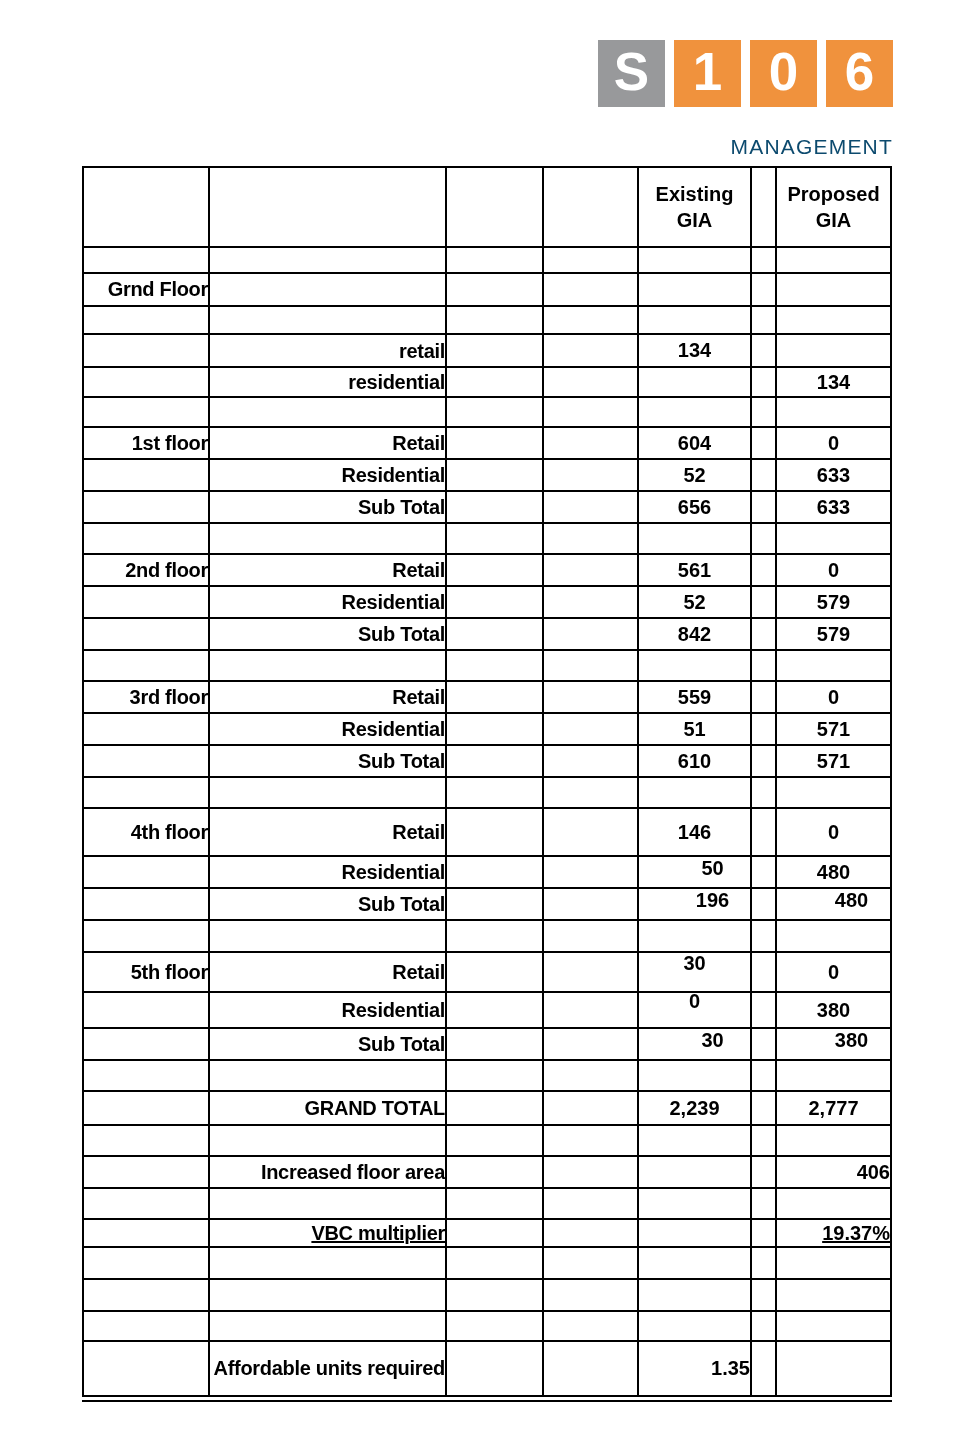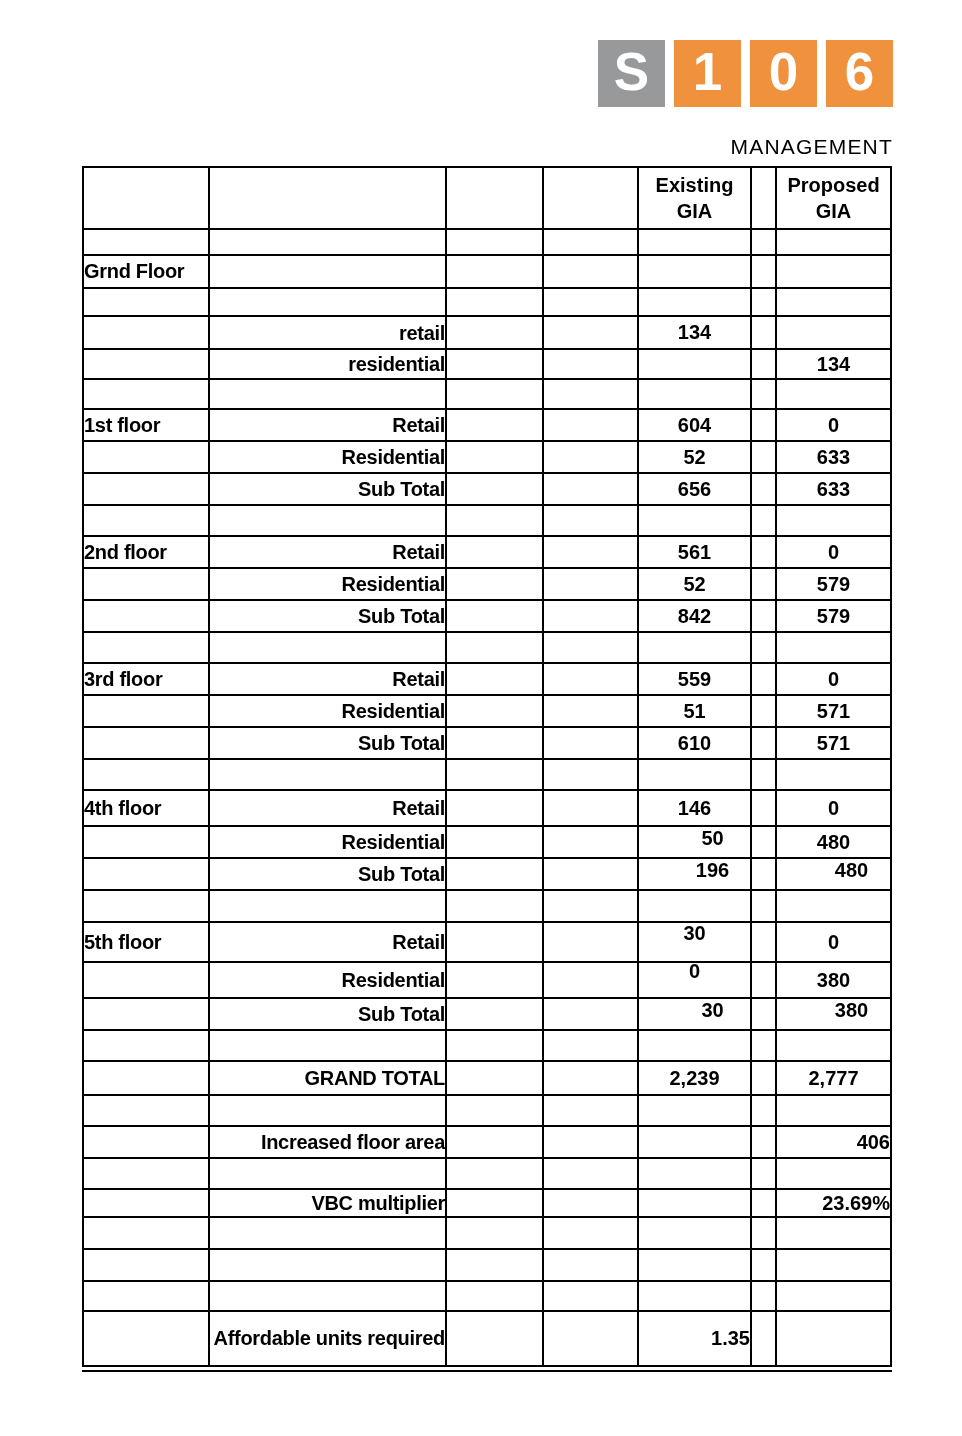--- a/index.html
+++ b/index.html
@@ -51,43 +51,43 @@
   }
   table.gia td {
     border: 2px solid #000000;
     padding: 0;
     font-size: 20px;
     font-weight: 700;
     color: #000000;
     vertical-align: middle;
     overflow: hidden;
   }
-  td.floor   { text-align: left; padding-left: 9px;  letter-spacing: -0.3px; }
+  td.floor   { text-align: right; padding-left: 9px;  letter-spacing: -0.3px; }
   td.cat     { text-align: right; padding-left: 10px; letter-spacing: -0.3px; line-height: 26px; }
   td.num     { text-align: center; }
   td.right   { text-align: right; padding-right: 8px; }
   td.vbottom { vertical-align: bottom; padding-bottom: 5px; margin-left: 32px; }
   td.hdr     { text-align: center; white-space: pre-line; line-height: 26px; }
-  tr.header-row { height: 62px; }
+  tr.header-row { height: 80px; }
   tr:last-child td { border-bottom: 7px double #000000; }
 
   .lift1 { display: inline-block; transform: translateY(-4px); margin-left: 36px; }
   .lift2 { display: inline-block; transform: translateY(-9px); }
 </style>
 </head>
 <body>
 
 <div class="logo">
   <div class="logo-boxes">
       <div class="logo-box" style="background: rgb(152, 153, 155); color: rgb(255, 255, 255);">S</div>
       <div class="logo-box" style="background: rgb(240, 146, 61); color: rgb(255, 255, 255);">1</div>
       <div class="logo-box" style="background: rgb(240, 146, 61); color: rgb(255, 255, 255);">0</div>
       <div class="logo-box" style="background: rgb(240, 146, 61); color: rgb(255, 255, 255);">6</div>
     </div>
-  <div class="logo-subtitle" style="color: #000000; margin-top: 28px;">MANAGEMENT</div>
+  <div class="logo-subtitle" style="color: #0c4a6e; margin-top: 28px;">MANAGEMENT</div>
 </div>
 
 <table class="gia">
   <colgroup>
     <col style="width:126px">
     <col style="width:237px">
     <col style="width:97px">
     <col style="width:95px">
     <col style="width:113px">
     <col style="width:25px">
@@ -260,21 +260,21 @@
       </tr>
       <tr style="height: 31px;">
         <td class="floor"></td>
         <td class="cat"></td>
         <td class="num"></td>
         <td class="num"></td>
         <td class="num"></td>
         <td class="num"></td>
         <td class="num"></td>
       </tr>
-      <tr style="height: 36px;">
+      <tr style="height: 48px;">
         <td class="floor"><span>4th floor</span></td>
         <td class="cat"><span>Retail</span></td>
         <td class="num"></td>
         <td class="num"></td>
         <td class="num"><span>146</span></td>
         <td class="num"></td>
         <td class="num"><span>0</span></td>
       </tr>
       <tr style="height: 32px;">
         <td class="floor"></td>
@@ -368,28 +368,28 @@
       </tr>
       <tr style="height: 31px;">
         <td class="floor"></td>
         <td class="cat"></td>
         <td class="num"></td>
         <td class="num"></td>
         <td class="num"></td>
         <td class="num"></td>
         <td class="num"></td>
       </tr>
-      <tr style="height: 20px;">
+      <tr style="height: 20px; text-decoration: underline;">
         <td class="floor"></td>
         <td class="cat"><span>VBC multiplier</span></td>
         <td class="num"></td>
         <td class="num"></td>
         <td class="num"></td>
         <td class="num"></td>
-        <td class="num right"><span>23.69%</span></td>
+        <td class="num right"><span>19.37%</span></td>
       </tr>
       <tr style="height: 32px;">
         <td class="floor"></td>
         <td class="cat"></td>
         <td class="num"></td>
         <td class="num"></td>
         <td class="num"></td>
         <td class="num"></td>
         <td class="num"></td>
       </tr>

